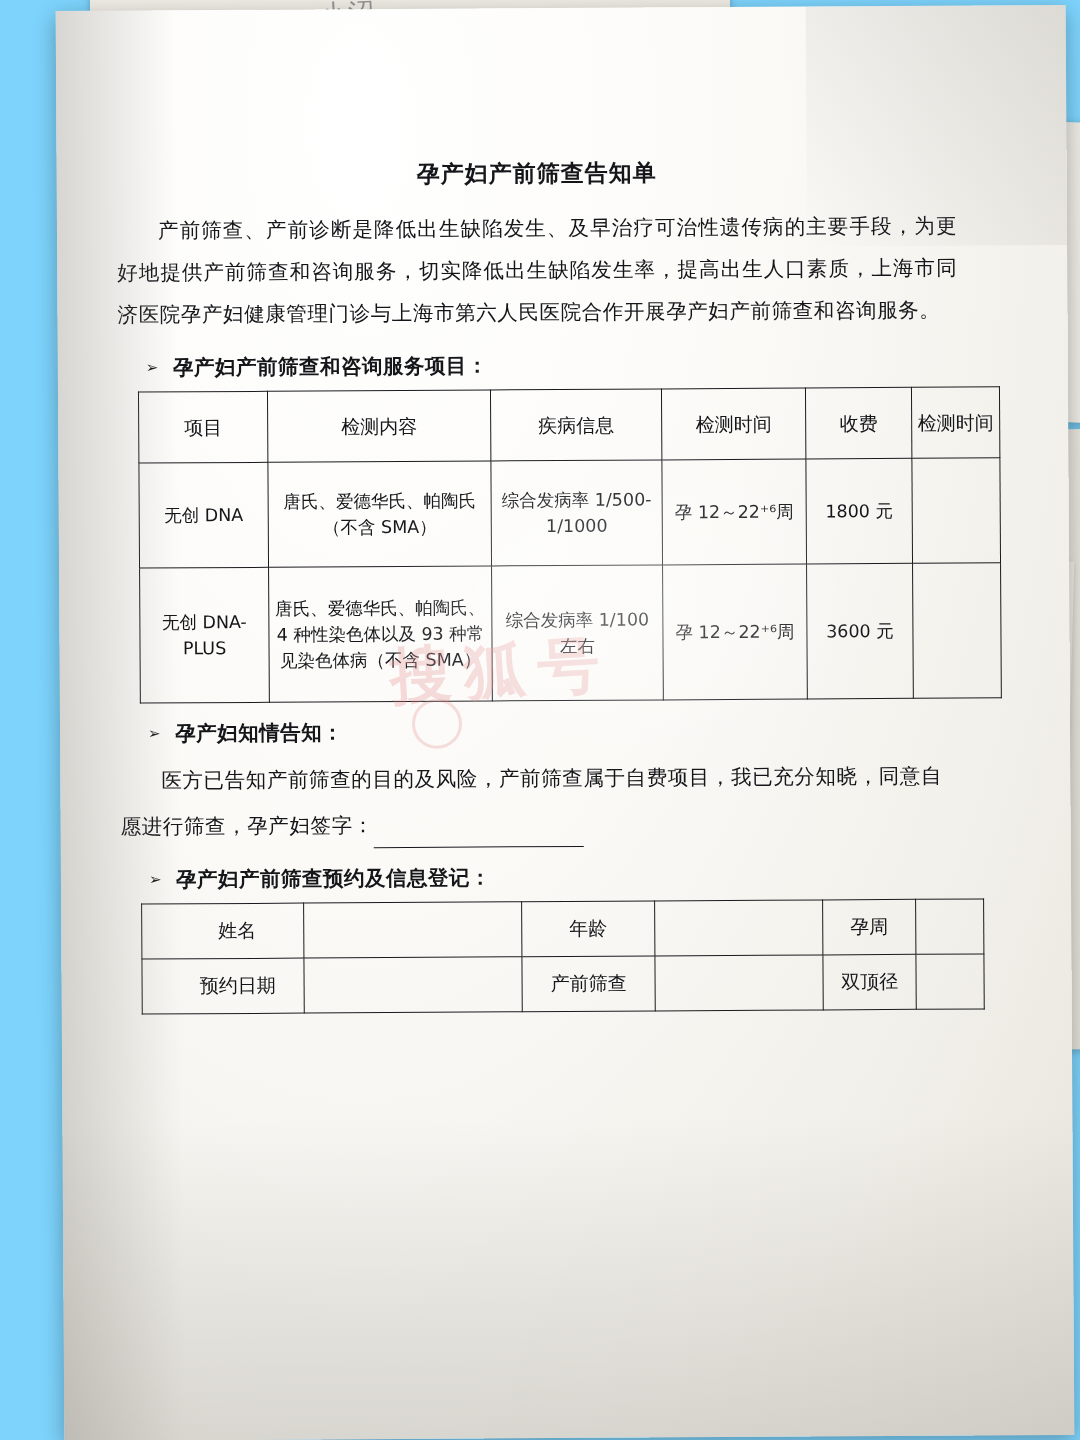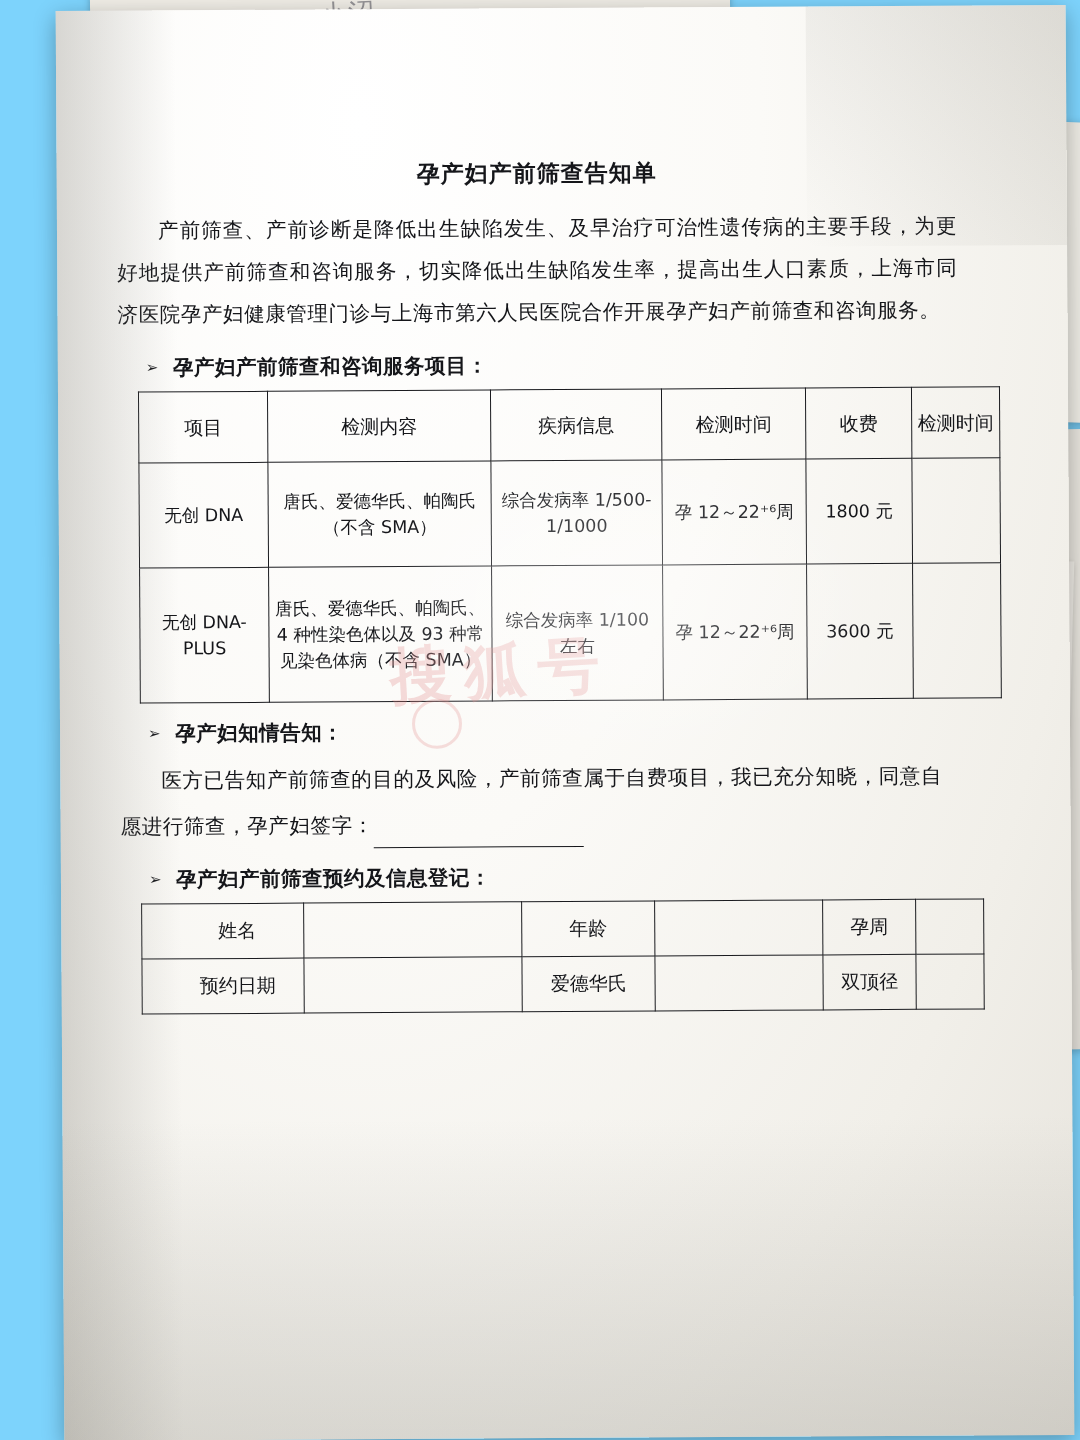--- a/index.html
+++ b/index.html
@@ -318,21 +318,21 @@
             <td class="reg-label">姓名</td>
             <td class="reg-blank1"></td>
             <td class="reg-mid">年龄</td>
             <td class="reg-blank2"></td>
             <td class="reg-right">孕周</td>
             <td class="reg-blank3"></td>
           </tr>
           <tr>
             <td class="reg-label">预约日期</td>
             <td class="reg-blank1"></td>
-            <td class="reg-mid">爱德华氏</td>
+            <td class="reg-mid">产前筛查</td>
             <td class="reg-blank2"></td>
             <td class="reg-right">双顶径</td>
             <td class="reg-blank3"></td>
           </tr>
         </tbody>
       </table>
 
     </div>
 
     <div id="watermark">搜狐号</div>

